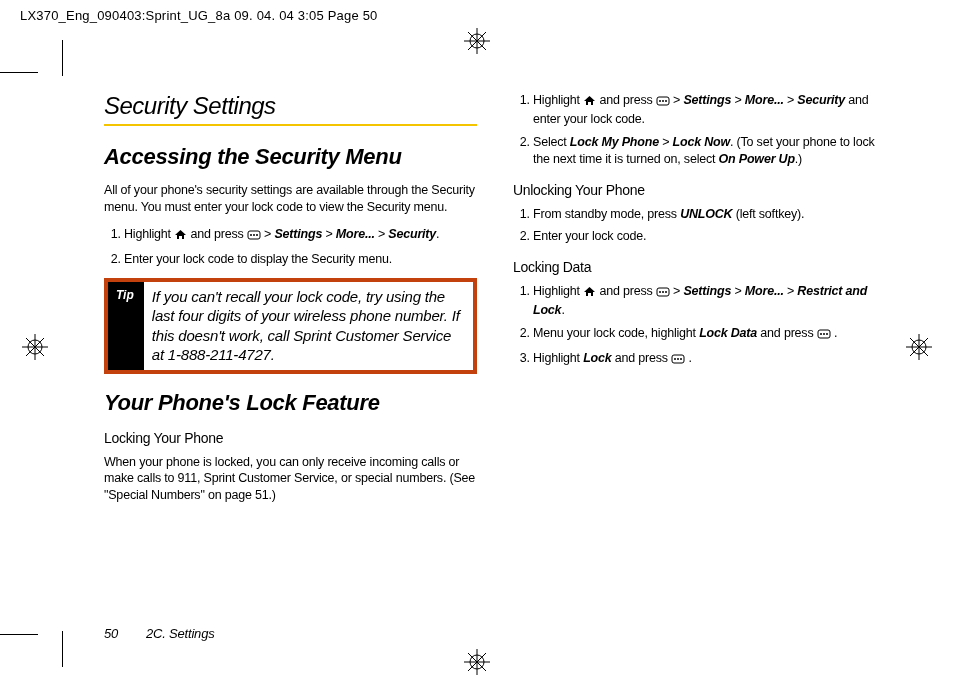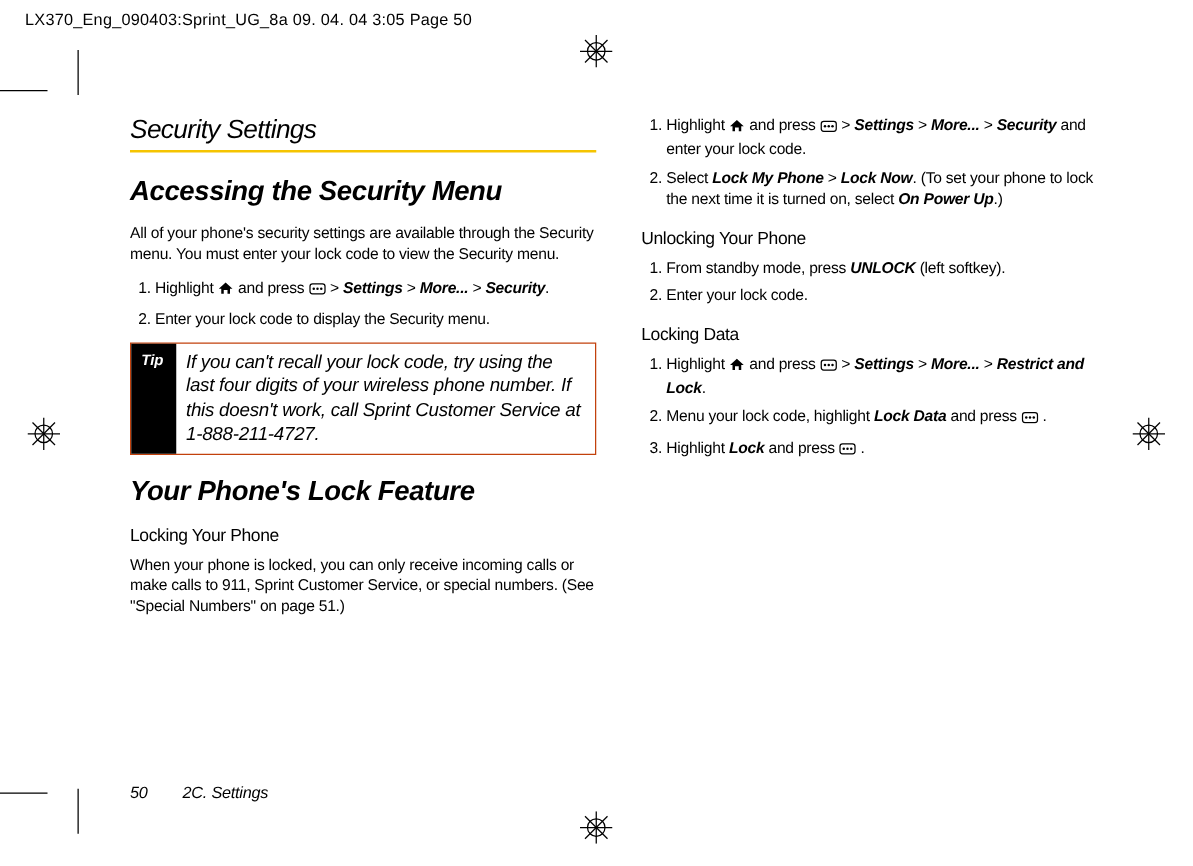--- a/index.html
+++ b/index.html
@@ -57,21 +57,21 @@
     bottom: 62px;
     display: flex;
     gap: 36px;
   }
   .col {
     flex: 1 1 0;
     min-width: 0;
   }
   .title {
     font-style: italic;
-    font-size: 21px;
+    font-size: 24px;
     font-weight: 500;
     margin: 0 0 4px 0;
     letter-spacing: -0.5px;
   }
   .title-rule {
     height: 2px;
     background: #F5C400;
     margin: 0 0 18px 0;
     width: 100%;
   }
@@ -96,21 +96,21 @@
     margin: 0 0 10px 0;
     padding-left: 20px;
   }
   ol.steps li {
     margin-bottom: 6px;
     line-height: 1.35;
     letter-spacing: -0.2px;
   }
   .tipbox {
     display: flex;
-    border: 1px solid #c2410c;
+    border: 4px solid #c2410c;
     margin: 6px 0 16px 0;
   }
   .tipbox .tiplabel {
     background: #000;
     color: #fff;
     font-style: italic;
     font-weight: bold;
     padding: 6px 10px 6px 8px;
     font-size: 12px;
     flex: 0 0 auto;

